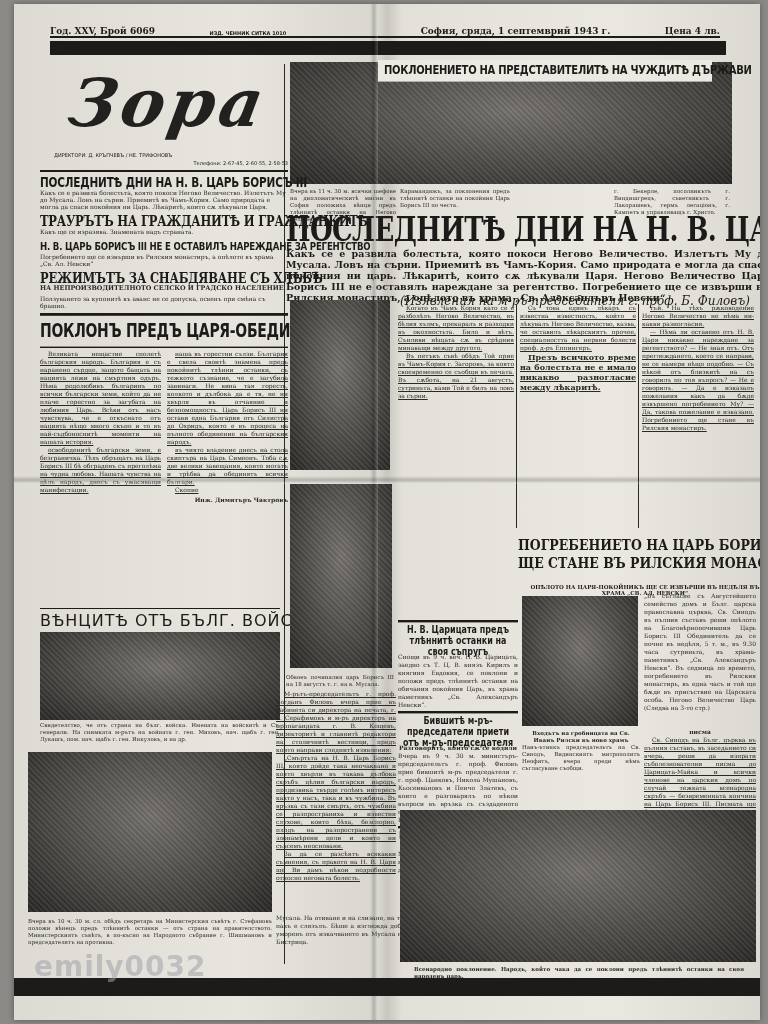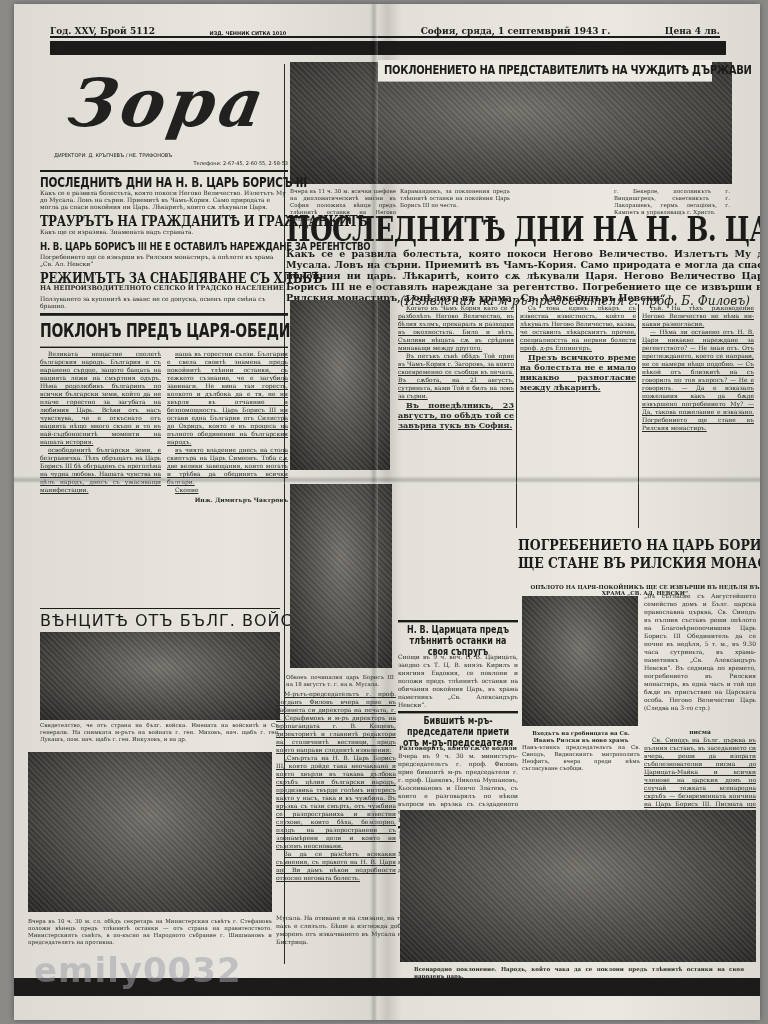--- a/index.html
+++ b/index.html
@@ -104,31 +104,31 @@
   .burial-sub { position: absolute; left: 506px; top: 580px; width: 250px; font-size: 5.5px; font-weight: bold; text-align: center; }
   .box-head {
     font-family: "DejaVu Sans", sans-serif; font-weight: bold; font-size: 8px; line-height: 9px;
     text-align: center; border-top: 2px solid #1d1b19; padding-top: 2px; margin: 2px 0;
     transform: scaleY(1.2); transform-origin: top center;
   }
   .abs { position: absolute; }
   .bottom-band { position: absolute; left: 0; top: 974px; width: 746px; height: 18px; background: #1c1b1a; }
   .watermark {
     position: absolute; left: 20px; top: 946px; font-family: "DejaVu Sans", sans-serif;
-    font-size: 34px; font-weight: bold; color: rgba(160,160,170,0.55); letter-spacing: 1px;
+    font-size: 28px; font-weight: bold; color: rgba(160,160,170,0.55); letter-spacing: 1px;
   }
   .rule-v { position: absolute; width: 1px; background: #2a2826; }
 </style>
 </head>
 <body>
 
 <div class="paper">
 
   <div class="masthead-top">
-    <span>Год. XXV, Брой 5112</span>
+    <span>Год. XXV, Брой 6069</span>
     <span class="small">ИЗД. ЧЕННИК СИТКА 1010</span>
     <span style="margin-left:80px">София, сряда, 1 септемврий 1943 г.</span>
     <span>Цена 4 лв.</span>
   </div>
   <div class="black-band"></div>
 
   <div class="logo-block">
     <div class="logo">Зора</div>
     <div class="directors">
       <span>ДИРЕКТОРИ:</span>
@@ -198,21 +198,20 @@
   <div class="abs body-text" style="left:262px; top:686px; width:120px;">
     <p>М-рътъ-председательтъ г. проф. Богданъ Филовъ вчера прие въ кабинета си директора на печата, г. Г. Серафимовъ и м-ръ директоръ на пропагандата г. В. Кощевъ, директоритѣ и главнитѣ редактори на столичнитѣ вестници, предъ които направи следнитѣ изявления:</p>
     <p>„Смъртьта на Н. В. Царь Борисъ III, която дойде така неочаквано и която хвърли въ такава дълбока скръбъ цѣлия български народъ, предизвика твърде голѣмъ интересъ както у насъ, така и въ чужбина. Въ връзка съ тази смърть, отъ чужбина се разпространиха и известни слухове, които бѣха, безспорно, плодъ на разпространени съ злонамѣрени цели и които ни съвсемъ неосновани.</p>
     <p>За да се разсѣятъ всякакви съмнения, съ правото на Н. В. Царя ще Ви дамъ нѣкои подробности относно неговата болесть.</p>
   </div>
   <div class="abs body-text" style="left:262px; top:910px; width:256px;">Мусала. На отиване и на слизане, на тъмнината отвесни и игрива пъти отвесно пакъ е слязълъ. Бѣше а изглежда добре разположенъ. Нѣмаше да се чувства уморенъ отъ изкачването въ Мусала на пѫтя и на обратния путь въ Рилската Бистрица.</div>
 
   <div class="abs body-text" style="left:384px; top:300px; width:116px;">
     <p>Когато въ Чамъ Кория като се е разболѣлъ Негово Величество, въ бѣлия хълмъ, прекаралъ и разходки въ околностьта. Било и вѣтъ. Сънливи нѣщата сѫ въ срѣдния минаващи между другото.</p>
     <p>Въ петъкъ съвѣ обѣдъ Той прие въ Чамъ-Кория г. Загоровъ, за която своевременно се съобщи въ печата. Въ сѫбота, на 21 августъ, сутриньта, ками Той е билъ на ловъ за сърни.</p>
-    <p style="font-size:8px; line-height:10px; font-weight:bold">Въ понедѣлникъ, 23 августъ, по обѣдъ той се завърна тукъ въ София.</p>
   </div>
   <div class="rule-v" style="left:502px; top:300px; height:224px;"></div>
   <div class="abs body-text" style="left:506px; top:300px; width:116px;">
     <p>Съ това единъ лѣкаръ съ известна известность, който е лѣкувалъ Негово Величество, казва, че оставилъ лѣкарскиятъ прочее, специалността на нервни болести проф. д-ръ Еппингеръ.</p>
     <p style="font-size:8px; line-height:10px; font-weight:bold">Презъ всичкото време на болестьта не е имало никакво разногласие между лѣкаритѣ.</p>
   </div>
   <div class="rule-v" style="left:624px; top:300px; height:224px;"></div>
   <div class="abs body-text" style="left:628px; top:300px; width:112px;">
     <p>тъй. На тѣхъ рѫководение Негово Величество не нѣма ни-какви разногласия.</p>
     <p>— Нѣма ли оставено отъ Н. В. Царя никакво нареждане за регентството? — Не зная отъ. Отъ преглеждането, което се направи, не се намери нѣщо подобно. — Съ нѣкой отъ близкитѣ на съ говорилъ по тоя въпросъ? — Не е говорилъ. — Да е изказалъ пожелания какъ да бѫде извършено погребението Му? — Да, такова пожелание е изказано. Погребението ще стане въ Рилския монастиръ.</p>

